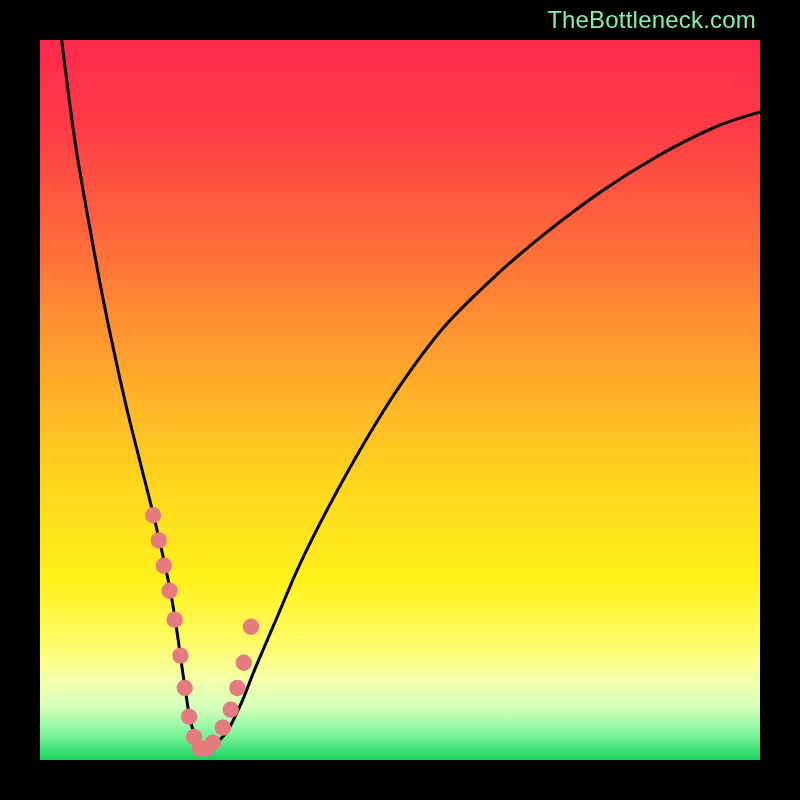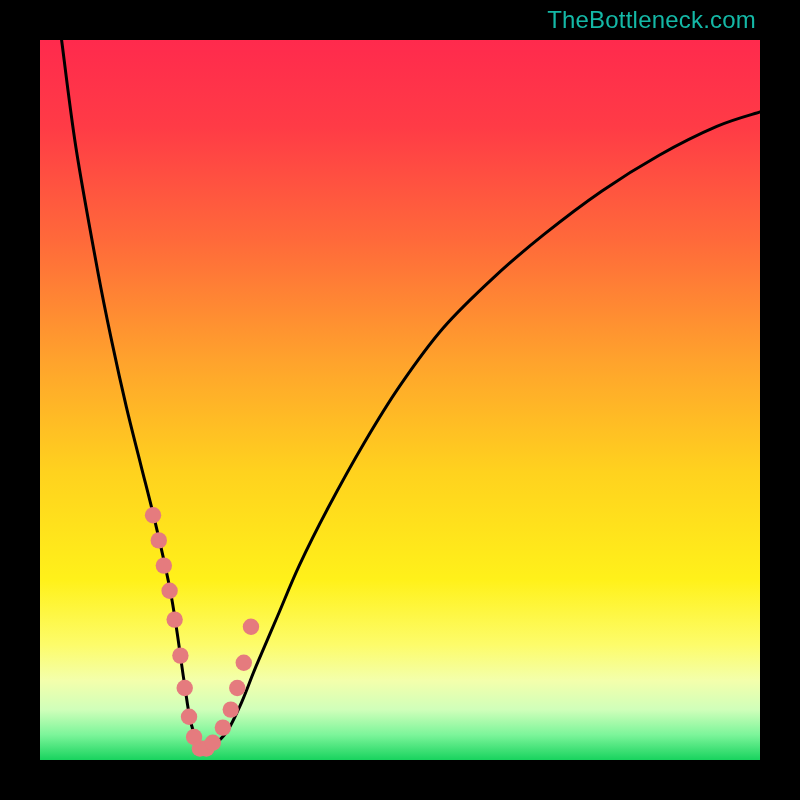--- a/index.html
+++ b/index.html
@@ -33,21 +33,21 @@
     top: 0;
     width: 100%;
     height: 100%;
   }
   .watermark {
     position: absolute;
     top: 6px;
     right: 44px;
     font-size: 24px;
     font-weight: 500;
-    color: #14b8a6;
+    color: #86efac;
     letter-spacing: 0.2px;
   }
   svg.curve {
     position: absolute;
     left: 0;
     top: 0;
     width: 720px;
     height: 720px;
   }
 </style>

